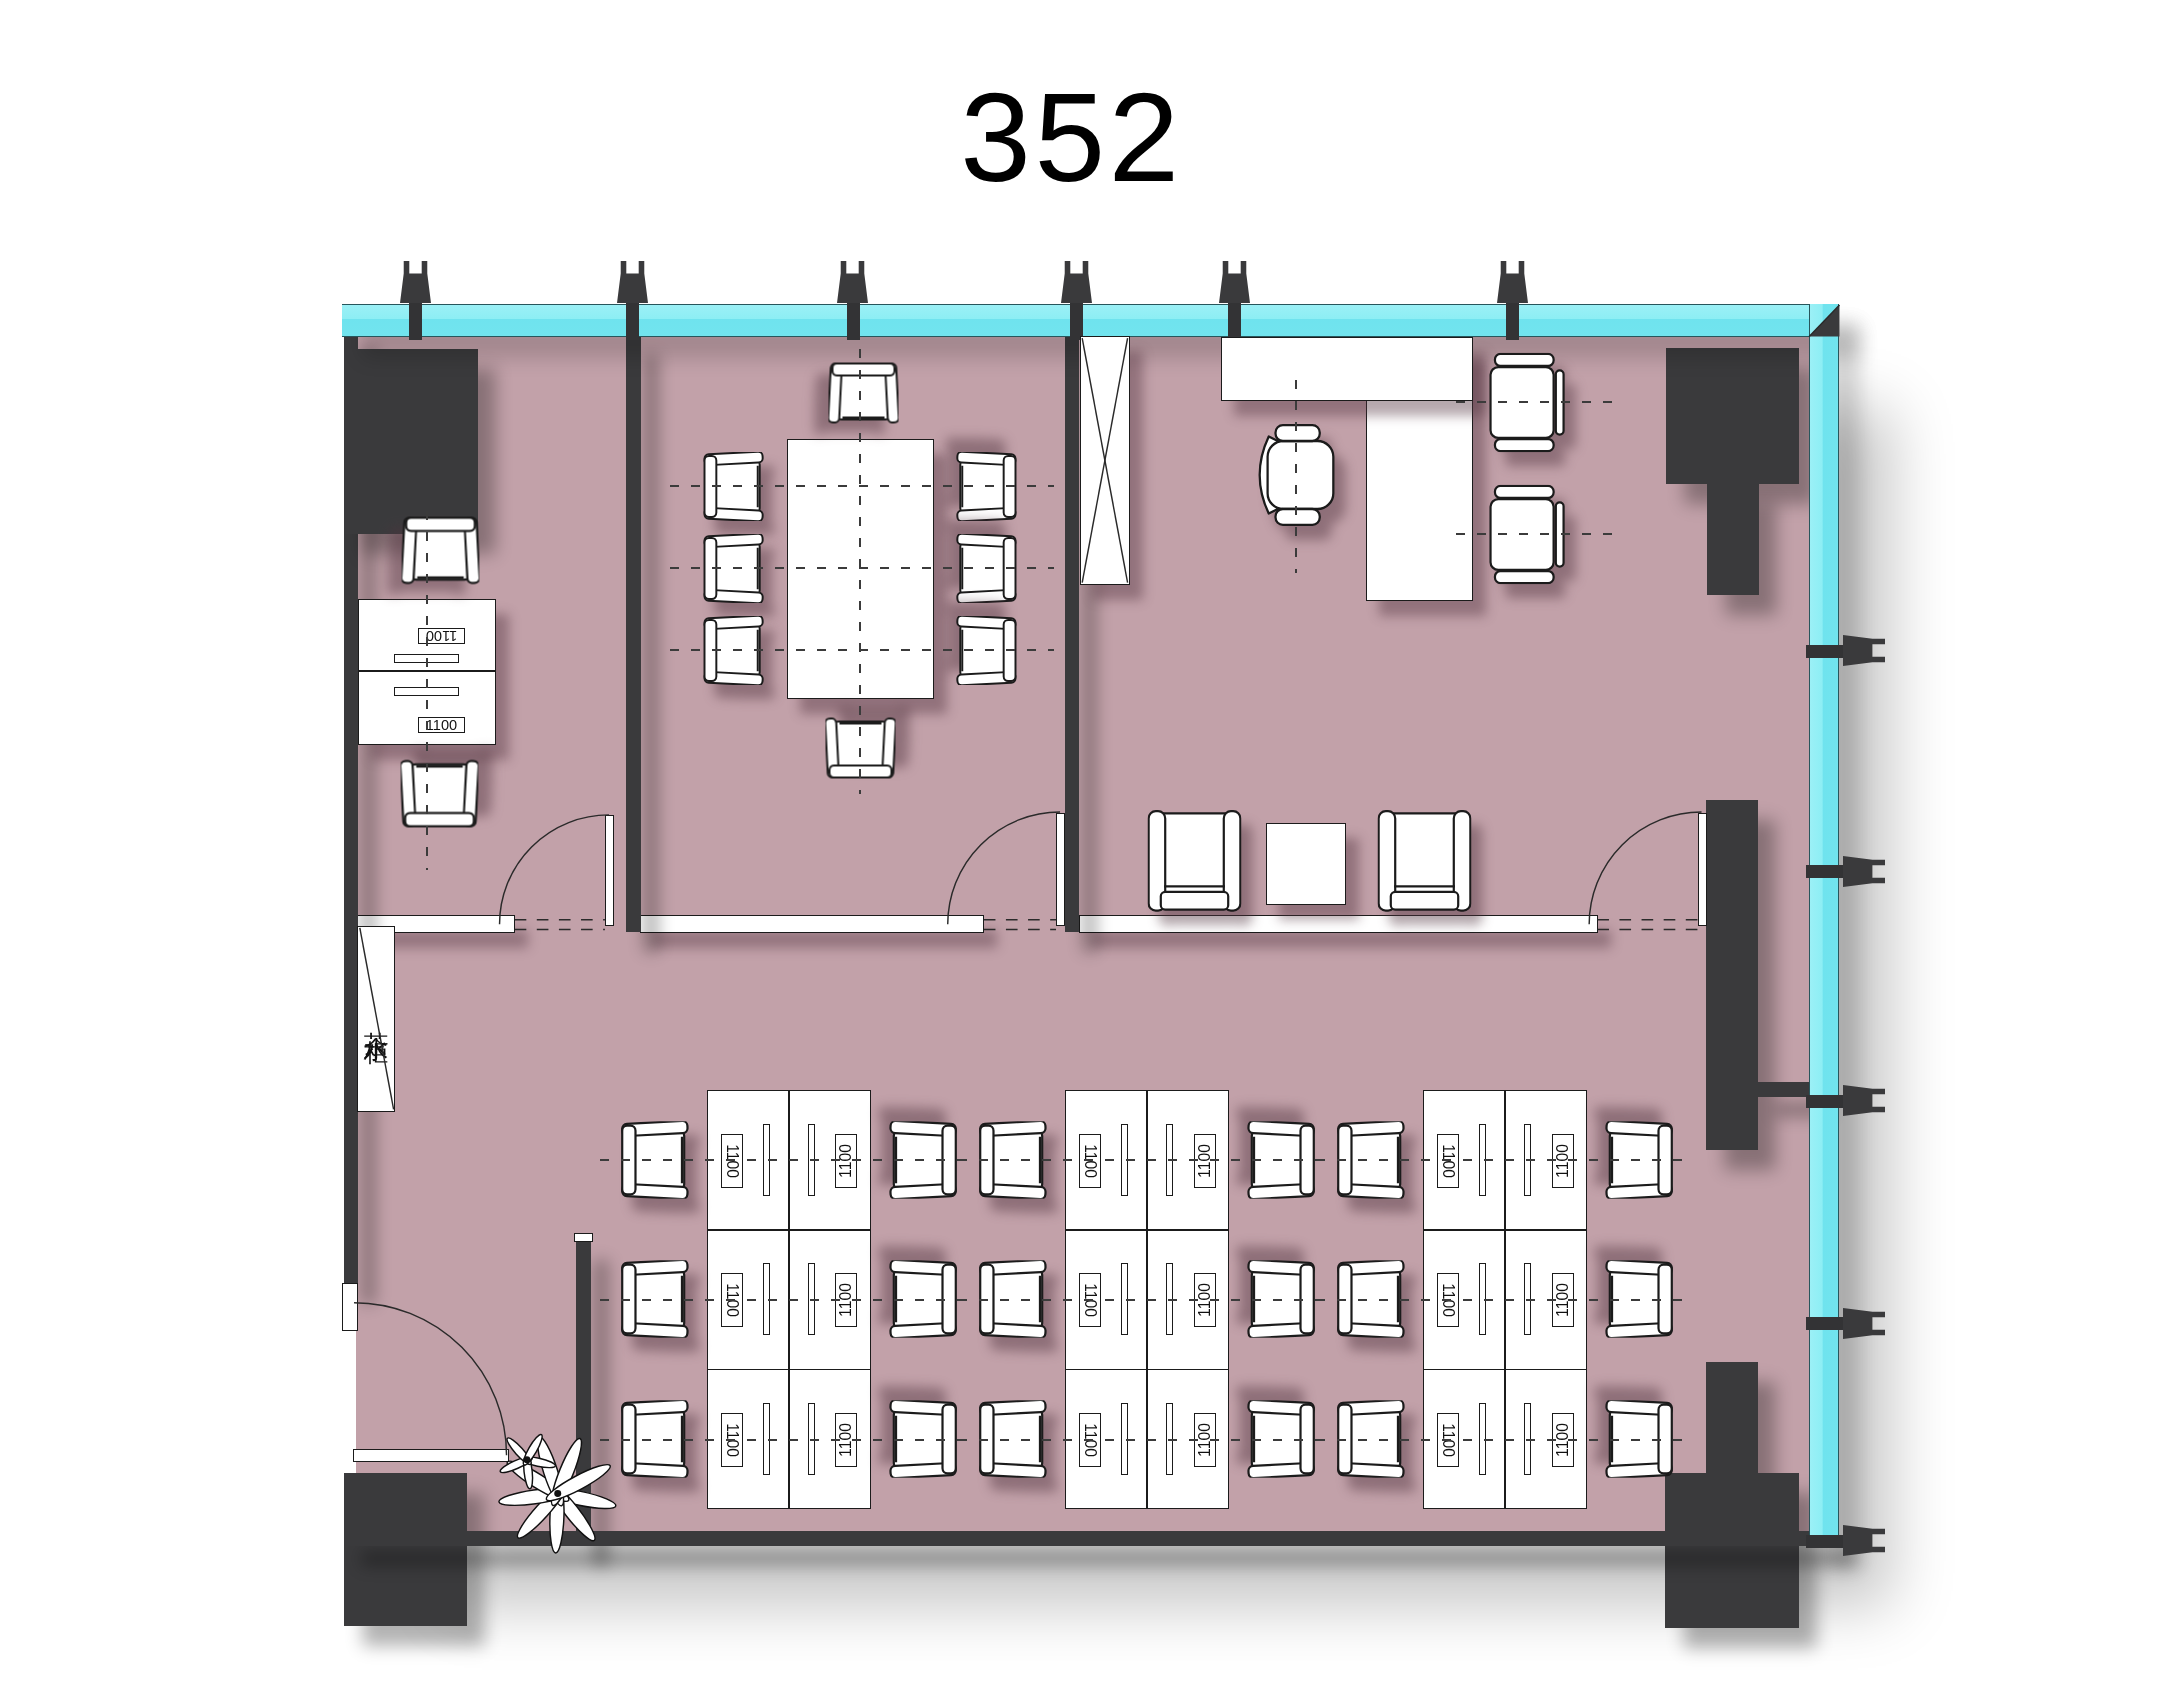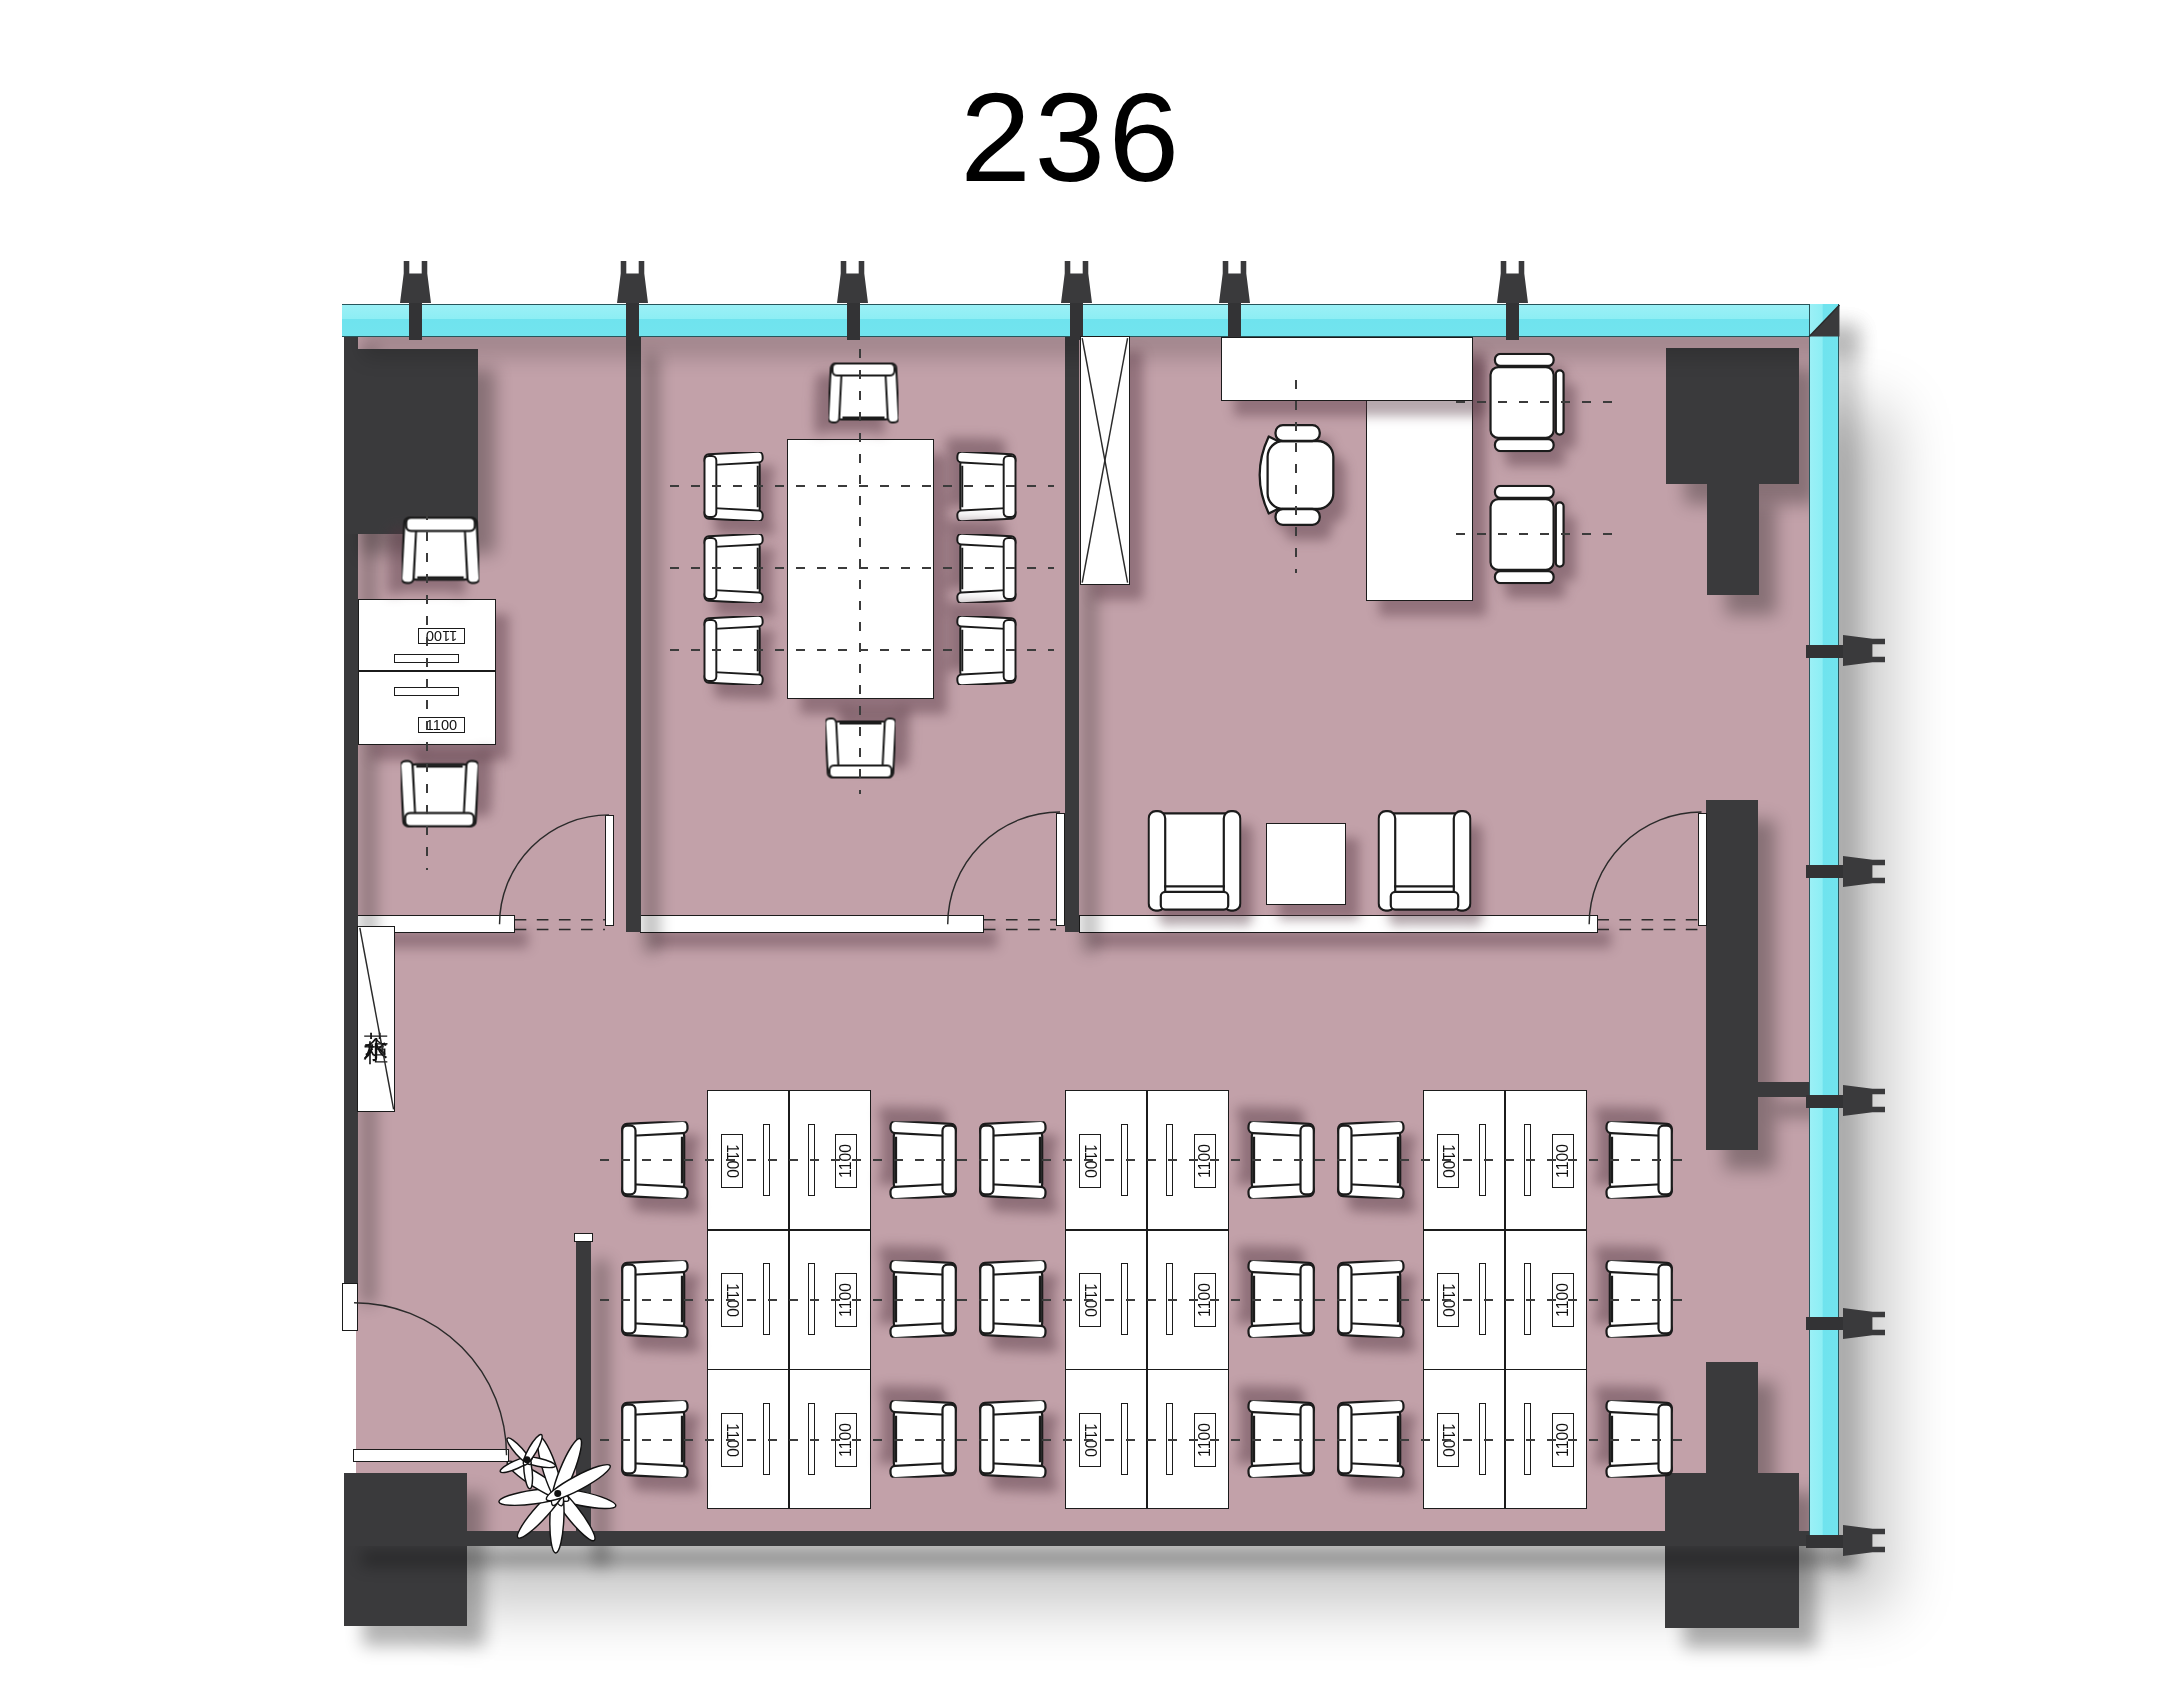--- a/index.html
+++ b/index.html
@@ -70,21 +70,21 @@
         <rect x="10" y="26" width="114" height="128" rx="14"></rect>
         <rect x="18" y="2" width="106" height="22" rx="10"></rect>
         <rect x="18" y="156" width="106" height="22" rx="10"></rect>
         <rect x="128" y="32" width="14" height="116" rx="7"></rect>
       </g>
     </symbol>
   </defs>
 </svg>
 
 <div id="plan">
-  <div id="title">236</div>
+  <div id="title">352</div>
   <div id="bshadow"></div>
   <div id="floor"></div>
   <div id="built">
       <div class="part" style="left: 357px; top: 915px; width: 158px; height: 17.5px;"></div>
       <div class="part" style="left: 640px; top: 915px; width: 344px; height: 17.5px;"></div>
       <div class="part" style="left: 1079px; top: 915px; width: 519px; height: 17.5px;"></div>
       <div class="wall" style="left: 344px; top: 326px; width: 14px; height: 958px;"></div>
       <div class="wall" style="left: 344px; top: 1473px; width: 123px; height: 153px;"></div>
       <div class="wall" style="left: 344px; top: 349px; width: 134px; height: 185px;"></div>
       <div class="wall" style="left: 626px; top: 335px; width: 14.6px; height: 597px;"></div>

